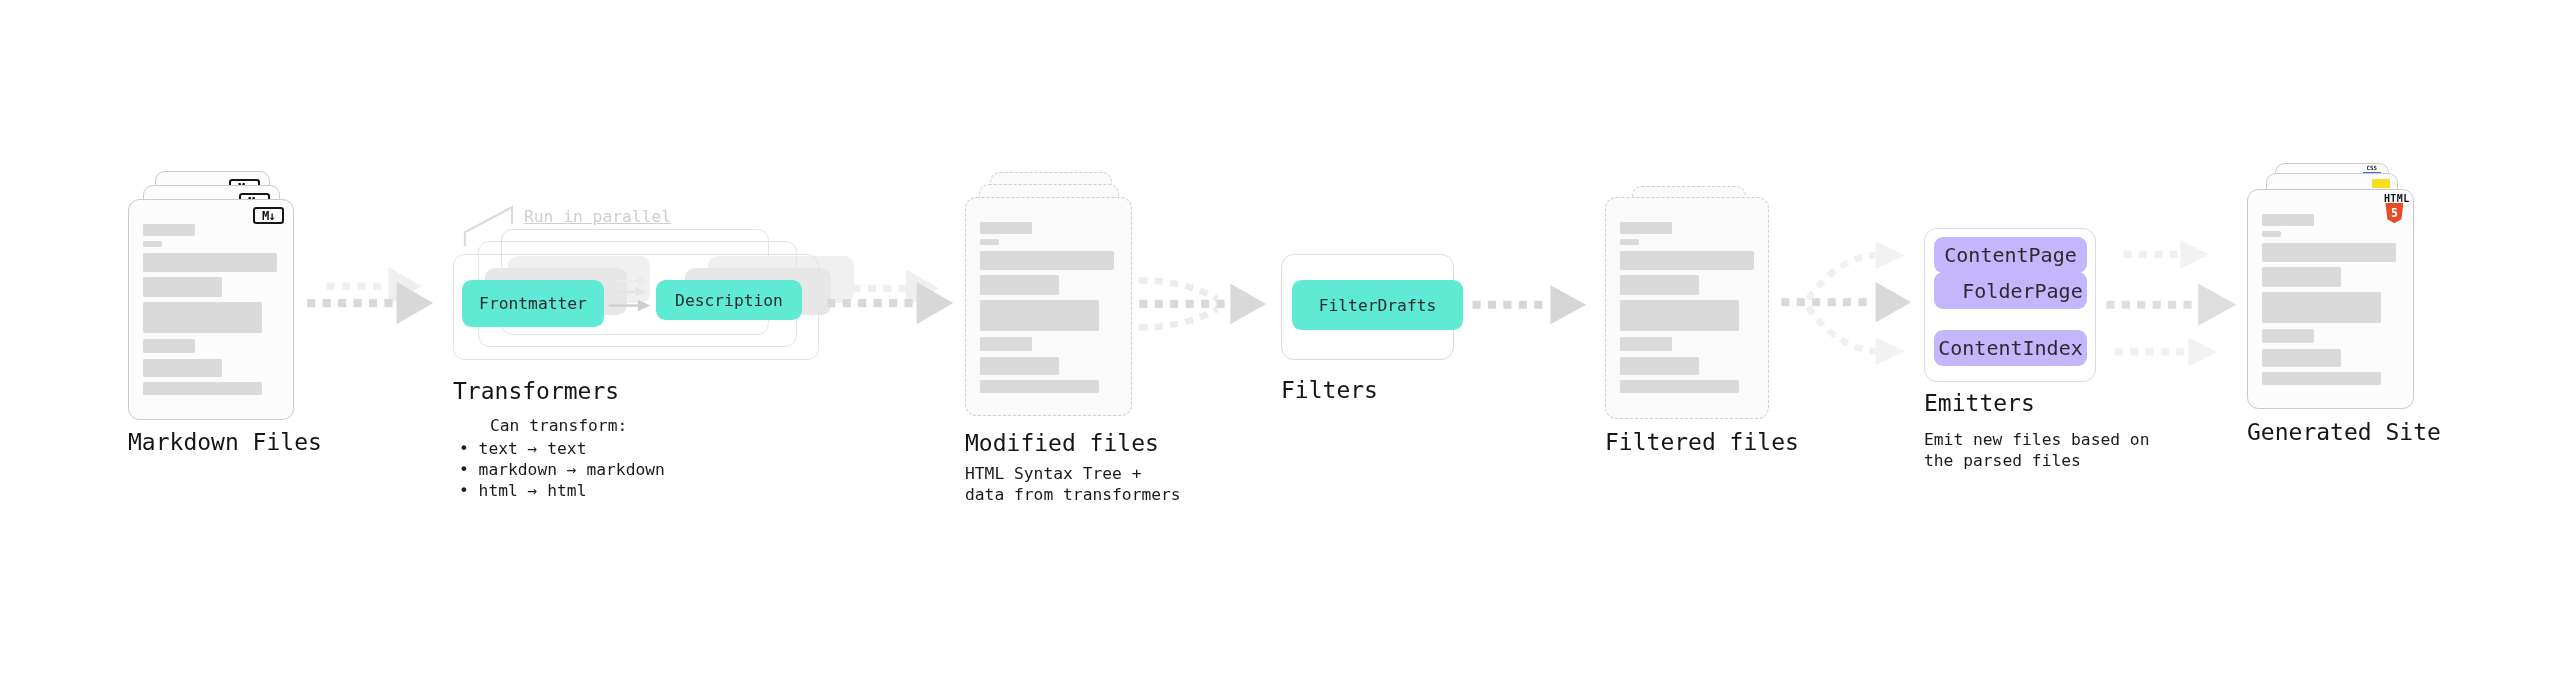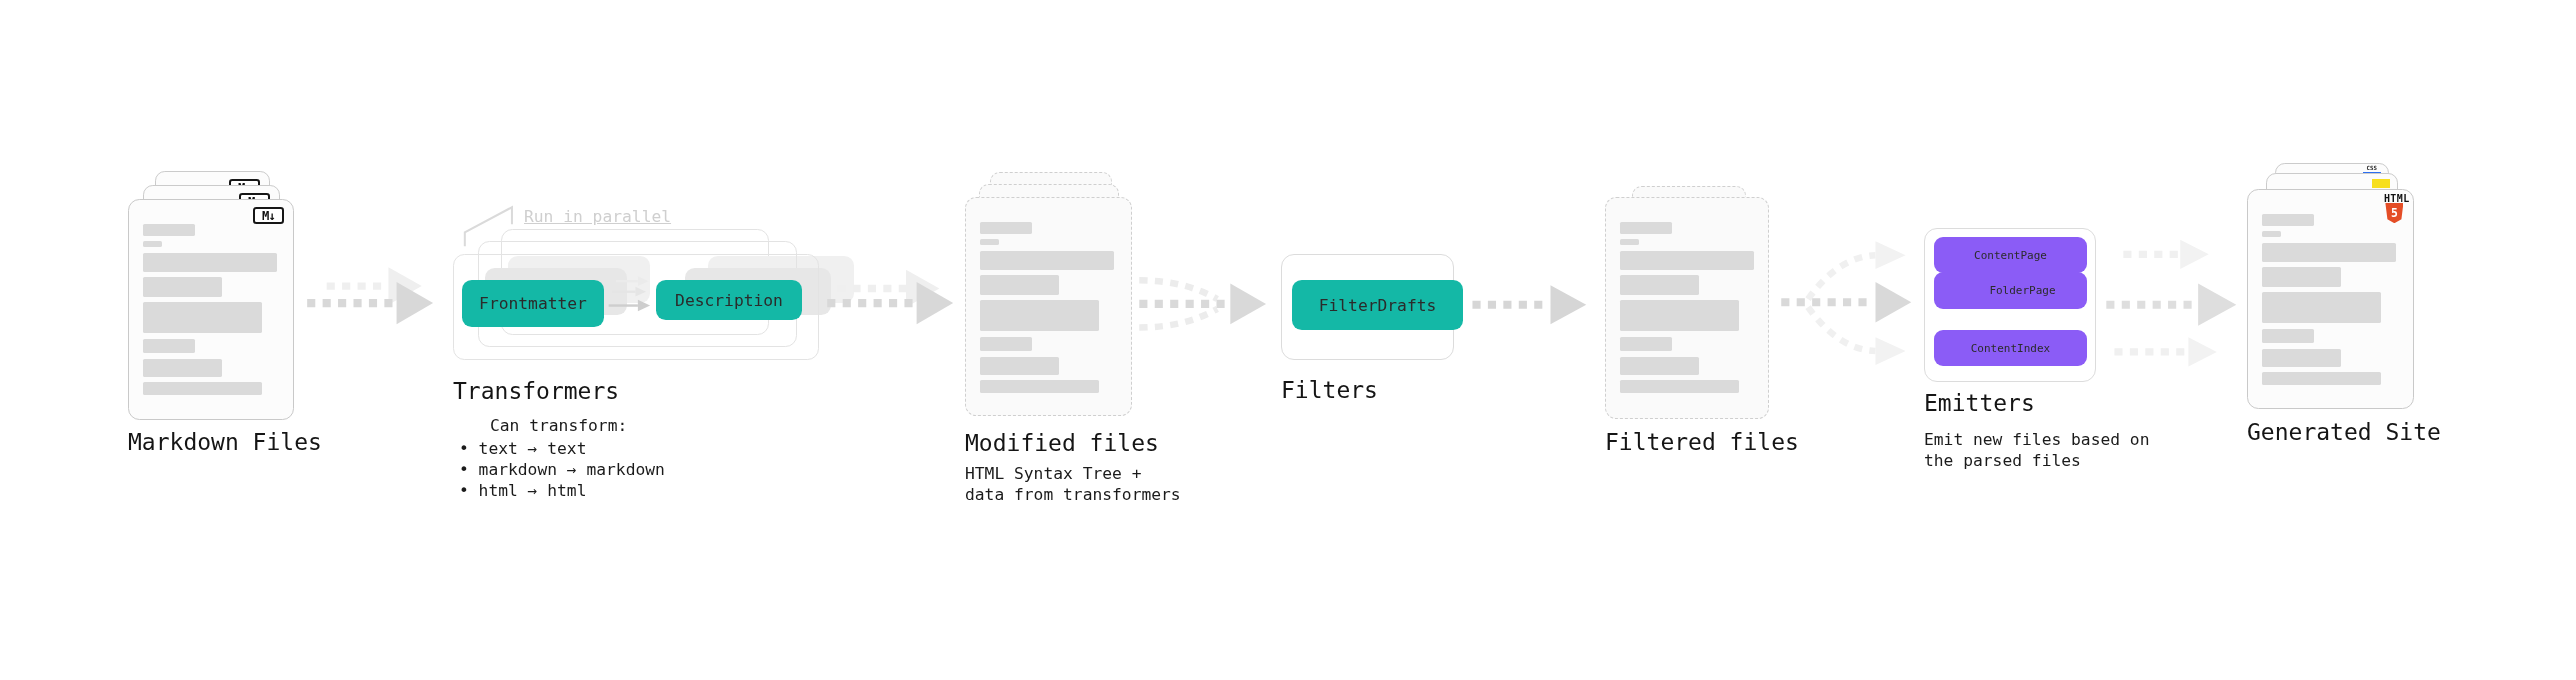--- a/index.html
+++ b/index.html
@@ -37,26 +37,26 @@
   .js-badge{position:absolute;top:4.9px;right:7.3px;width:18px;height:9px;background:#f7df1e;}
   .css-badge{position:absolute;top:1.6px;right:7.3px;width:18px;text-align:center;}
   .css-badge .t{font-size:5.7px;font-weight:bold;color:#222;line-height:5.7px;}
   .css-badge .bar{height:2.4px;background:#2d6ff0;margin-top:0.8px;}
   
   .stage-label{position:absolute;font-size:23px;font-weight:500;color:#151515;white-space:nowrap;}
   .stage-desc{position:absolute;font-size:16.3px;line-height:21px;color:#1b1b1b;white-space:pre-line;}
   .bullets{position:absolute;font-size:16.3px;line-height:21px;color:#1b1b1b;}
   .note{position:absolute;font-size:16.3px;color:#cfcfcf;white-space:nowrap;}
   
-  .pill{position:absolute;background:#14b8a6;border-radius:9.8px;display:flex;align-items:center;justify-content:center;
+  .pill{position:absolute;background:#5eead4;border-radius:9.8px;display:flex;align-items:center;justify-content:center;
     font-size:16.3px;color:#2b2b2b;box-sizing:border-box;white-space:nowrap;}
   .pill.ghost1{background:#e7e7e7;}
   .pill.ghost2{background:#f0f0f0;}
-  .emit-pill{position:absolute;background:#8b5cf6;border-radius:9px;display:flex;align-items:center;justify-content:center;
-    font-size:11px;color:#2b2b2b;box-sizing:border-box;white-space:nowrap;}
+  .emit-pill{position:absolute;background:#c4b5fd;border-radius:9px;display:flex;align-items:center;justify-content:center;
+    font-size:20px;color:#2b2b2b;box-sizing:border-box;white-space:nowrap;}
   
   .frame{position:absolute;border:1.6px solid #e3e3e3;border-radius:11.4px;background:transparent;box-sizing:border-box;}
   .panel{position:absolute;border:1.6px solid #dcdcdc;border-radius:13px;background:#ffffff;box-sizing:border-box;}
   
   #arrow-overlay{position:absolute;left:0;top:0;pointer-events:none;}
 </style>
 </head>
 <body>
 
 <div id="canvas">

